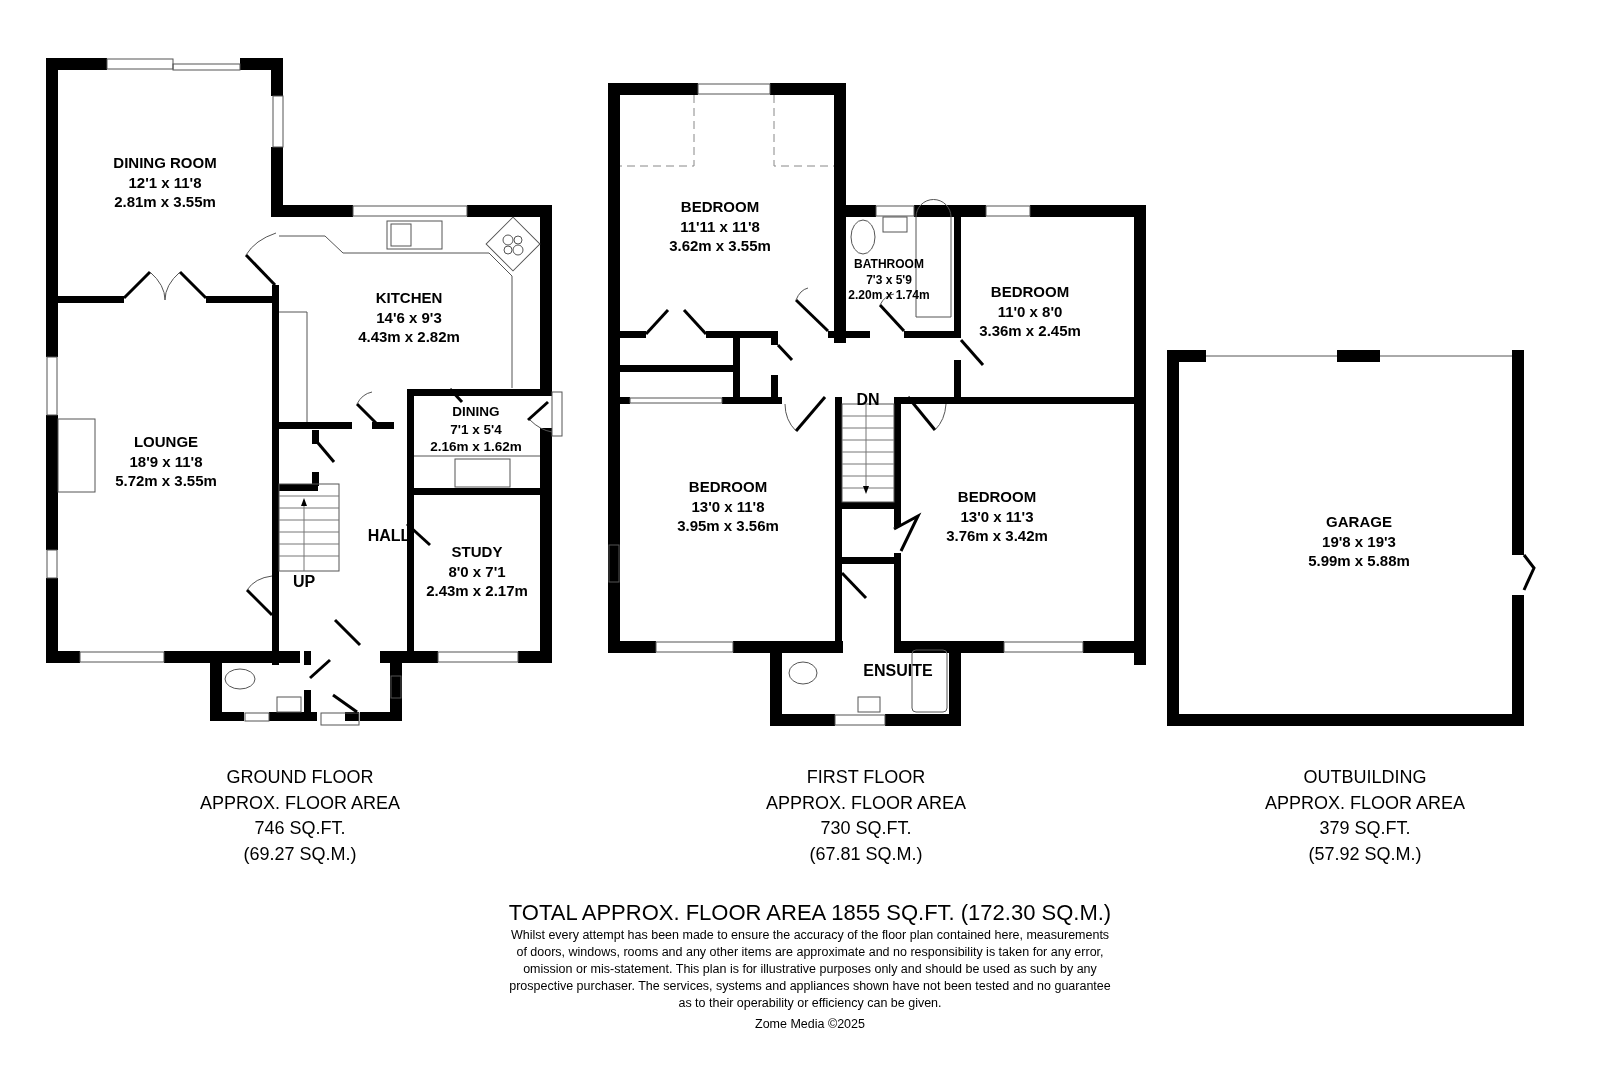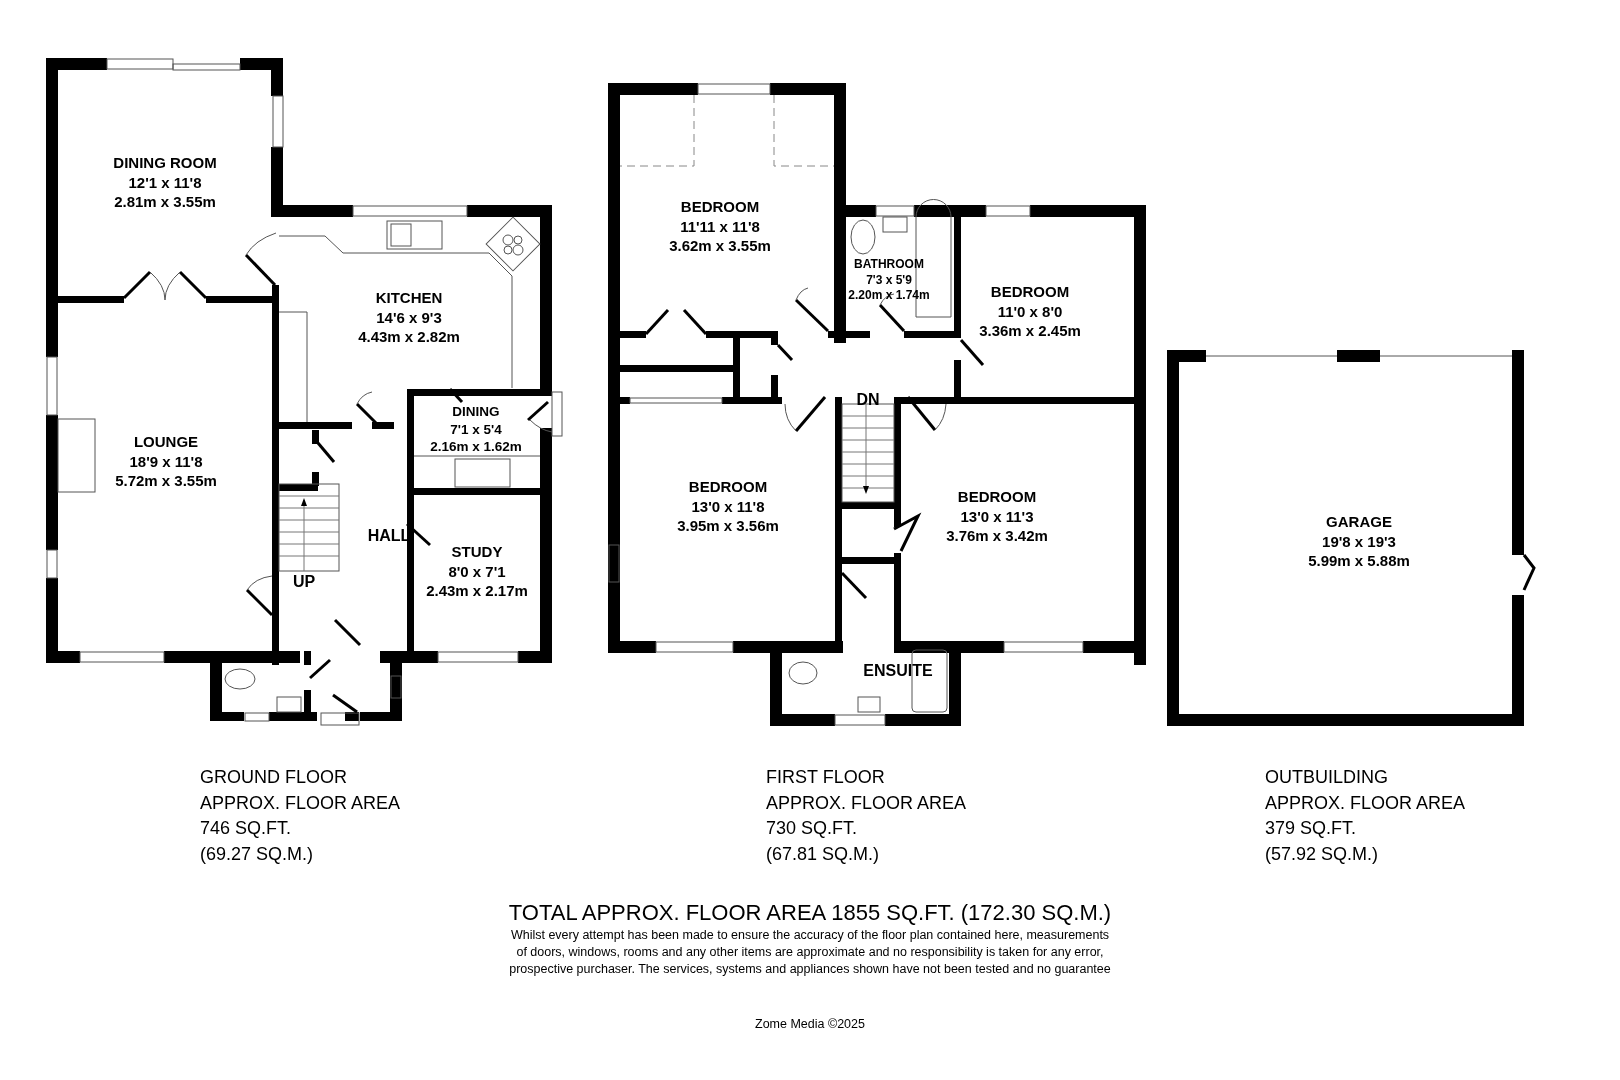--- a/index.html
+++ b/index.html
@@ -2,21 +2,21 @@
 <html><head>
 <meta charset="utf-8">
 <style>
   html, body { margin:0; padding:0; background:#ffffff; }
   body { width:1620px; height:1080px; position:relative; overflow:hidden; font-family:"Liberation Sans", sans-serif; color:#000; }
   svg.plan { position:absolute; left:0; top:0; }
   .lbl { position:absolute; text-align:center; transform:translateX(-50%); font-weight:bold; line-height:1.3; white-space:nowrap; }
   .lbl span { display:block; }
   .lbl.big { font-size:15px; }
   .lbl.small { font-size:12px; }
-  .area { position:absolute; transform:translateX(-50%); font-size:18px; line-height:1.42; white-space:nowrap; font-weight:normal; }
+  .area { position:absolute; text-align:center; transform:translateX(-50%); font-size:18px; line-height:1.42; white-space:nowrap; font-weight:normal; }
   .area span { display:block; }
   .total { position:absolute; left:810px; top:900px; transform:translateX(-50%); font-size:22px; white-space:nowrap; }
   .disclaimer { position:absolute; left:810px; top:927px; transform:translateX(-50%); width:720px; text-align:center; font-size:12.5px; line-height:1.35; }
   .disclaimer span { display:block; }
   .copyright { position:absolute; left:810px; top:1017px; transform:translateX(-50%); font-size:12.5px; white-space:nowrap; }
   .tag { position:absolute; font-weight:bold; font-size:16px; transform:translateX(-50%); }
 </style>
 </head>
 <body>
 
@@ -323,15 +323,17 @@
   <span>OUTBUILDING</span>
   <span>APPROX. FLOOR AREA</span>
   <span>379 SQ.FT.</span>
   <span>(57.92 SQ.M.)</span>
 </div>
 
 <div class="total">TOTAL APPROX. FLOOR AREA 1855 SQ.FT. (172.30 SQ.M.)</div>
 <div class="disclaimer">
   <span>Whilst every attempt has been made to ensure the accuracy of the floor plan contained here, measurements</span>
   <span>of doors, windows, rooms and any other items are approximate and no responsibility is taken for any error,</span>
+  <span>omission or mis-statement. This plan is for illustrative purposes only and should be used as such by any</span>
   <span>prospective purchaser. The services, systems and appliances shown have not been tested and no guarantee</span>
+  <span>as to their operability or efficiency can be given.</span>
 </div>
 <div class="copyright">Zome Media ©2025</div>
 
 </body></html>

